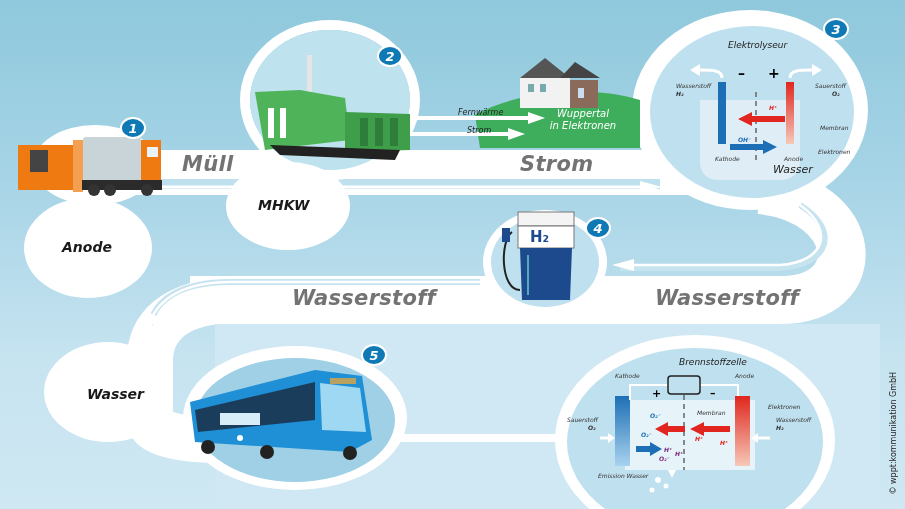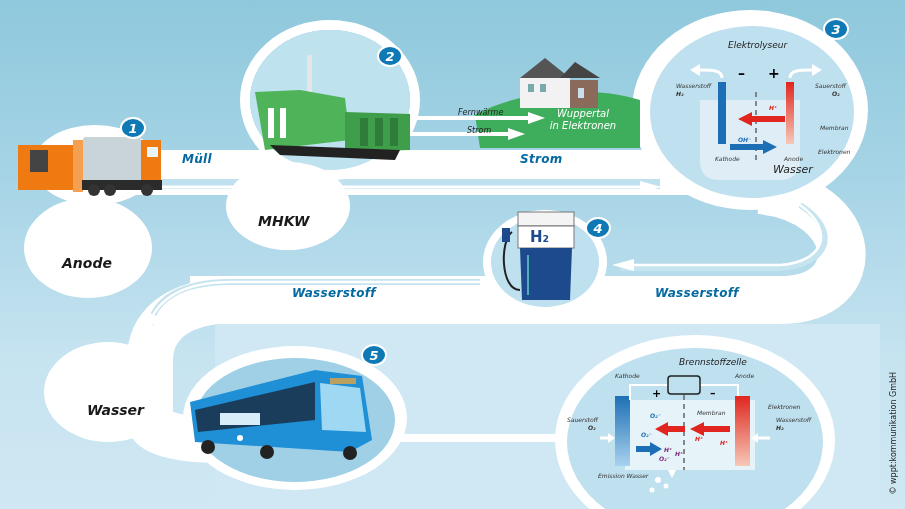--- a/index.html
+++ b/index.html
@@ -8,27 +8,27 @@
     position: relative;
     font-family: "DejaVu Sans", sans-serif;
     background: linear-gradient(180deg, #8fc8dc 0%, #a6d4e6 35%, #c6e3f0 70%, #cfe8f3 100%);
   }
   .abs { position: absolute; }
   svg.canvas { position: absolute; left: 0; top: 0; width: 905px; height: 509px; }
   .flow-label {
     position: absolute;
     font-family: "DejaVu Sans", sans-serif;
     font-style: italic; font-weight: bold;
-    color: #0369a1; font-size: 12px;
+    color: #737373; font-size: 21px;
     letter-spacing: 0.3px;
   }
   .node-label {
     position: absolute;
     font-style: italic; font-weight: bold;
-    color: #1a1a1a; font-size: 14px; margin-top: 16px;
+    color: #1a1a1a; font-size: 14px;
   }
   .badge {
     position: absolute;
     width: 26px; height: 22px; border-radius: 50%;
     background: #0f79b6; border: 2px solid #fff;
     color: #fff; font-weight: bold; font-style: italic; font-size: 13px;
     display: flex; align-items: center; justify-content: center;
   }
   .small-lbl {
     position: absolute; font-style: italic; font-size: 6px; color: #333;

